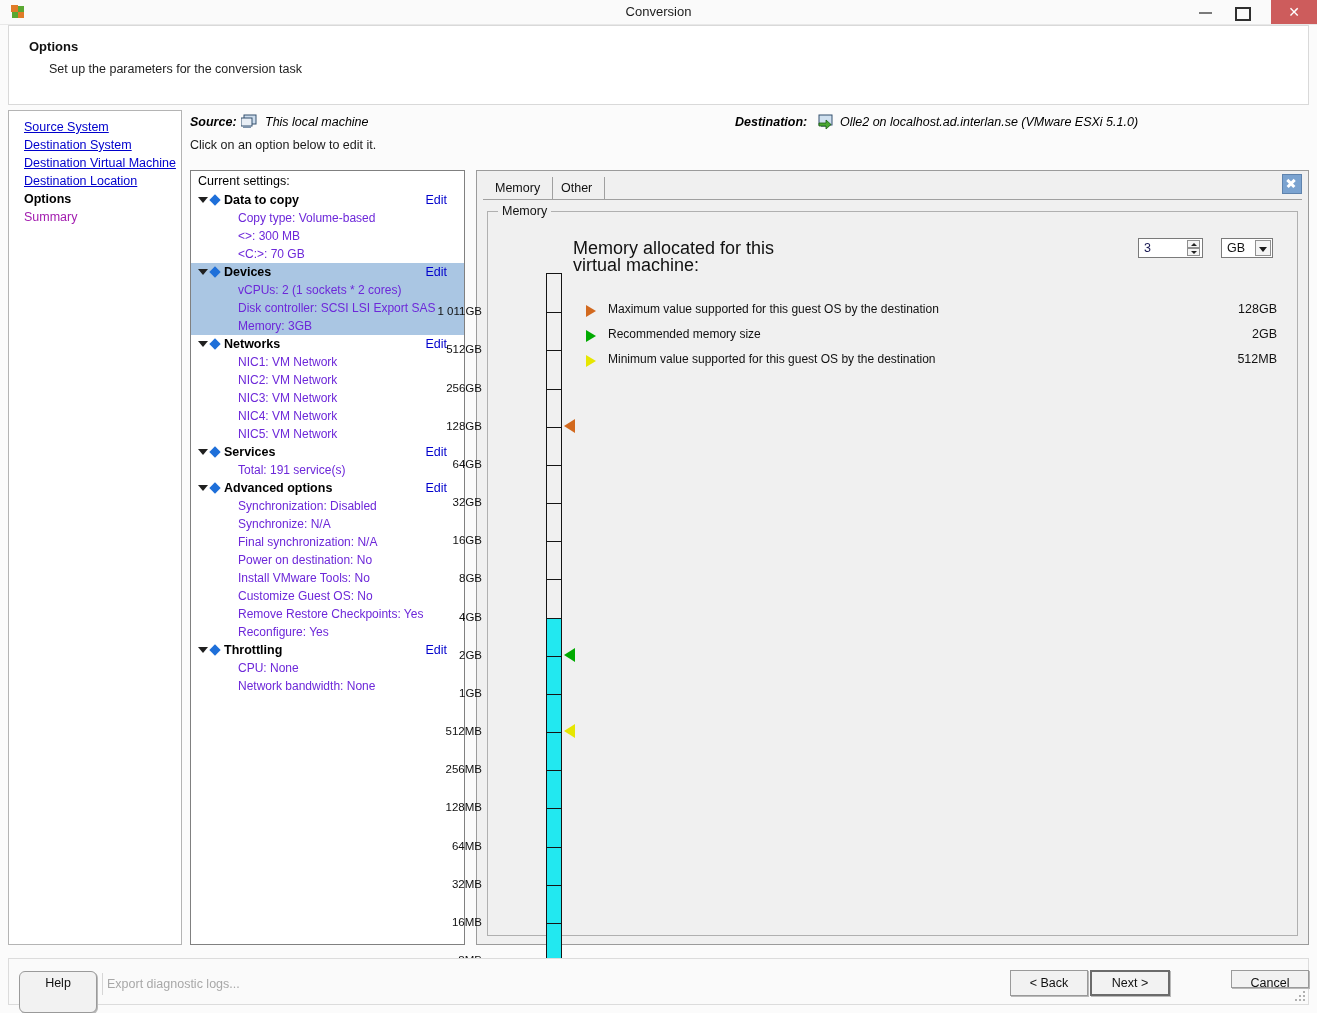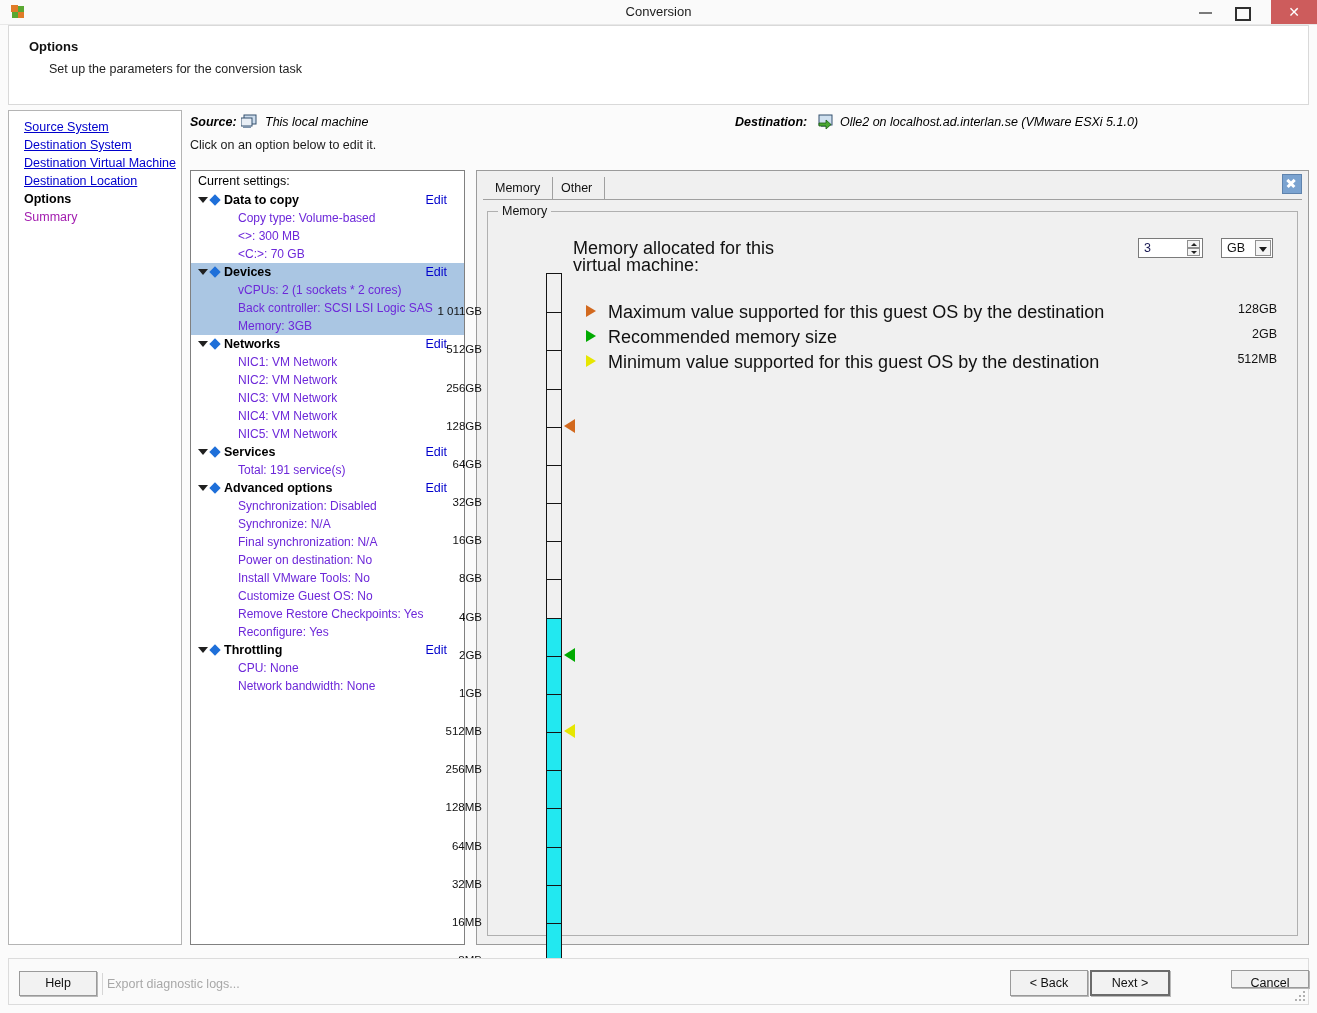--- a/index.html
+++ b/index.html
@@ -255,21 +255,21 @@
 
   
   .legend-row { position: absolute; left: 98px; right: 20px; height: 18px; }
   .legend-marker {
     position: absolute; left: 0; top: 3px;
     width: 0; height: 0;
     border-top: 6px solid transparent;
     border-bottom: 6px solid transparent;
     border-left: 10px solid #000;
   }
-  .legend-label { position: absolute; left: 22px; top: 0; font-size: 18px; color:#111;}
+  .legend-label { position: absolute; left: 22px; top: 0; font-size: 12px; color:#111;}
   .legend-value { position: absolute; right: 0; top: 0; font-size: 12.5px; color:#111; text-align: right;}
 
   
   .slider-wrap {
     position: absolute; left: 0; top: 0; width: 90px; height: 100%;
   }
   .slider-track {
     position: absolute; left: 58px; top: 61px;
     width: 16px; height: 687px;
     border: 1px solid #151515;
@@ -312,21 +312,21 @@
     background: #f2f2f2;
     border: 1px solid #9a9a9a;
     box-shadow: 1px 1px 0 #b9b9b9;
     font-size: 12.5px;
     color: #111;
     text-align: center;
     cursor: pointer;
     box-sizing: border-box;
   }
   .btn.default { border: 2px solid #6b6b6b; }
-  .btn-help  { left: 10px;  top: 12px; width: 78px; height: 25px; line-height: 23px;}
+  .btn-help  { left: 10px;  top: 12px; width: 78px; height: 42px; line-height: 23px; border-radius: 6px;}
   .btn-back  { left: 1001px; top: 11px; width: 78px; height: 26px; line-height: 24px;}
   .btn-next  { left: 1081px; top: 11px; width: 80px; height: 26px; line-height: 22px;}
   .btn-cancel{ left: 1222px; top: 11px; width: 78px; height: 18px; line-height: 24px;}
   .export-logs {
     position: absolute; left: 98px; top: 18px;
     font-size: 12.5px; color: #a8a8a8;
     cursor: default;
   }
   .footer-sep {
     position: absolute; left: 93px; top: 14px; width: 1px; height: 22px;
@@ -416,21 +416,21 @@
         <div class="trow sel">
           <span class="tri"></span>
           <span class="diamond"></span>
           <span class="grp-label">Devices</span>
           <span class="edit-link">Edit</span>
         </div>
         <div class="trow sel">
           <span class="sub-label">vCPUs: 2 (1 sockets * 2 cores)</span>
         </div>
         <div class="trow sel">
-          <span class="sub-label">Back controller: SCSI LSI Logic SAS</span>
+          <span class="sub-label">Disk controller: SCSI LSI Export SAS</span>
         </div>
         <div class="trow sel">
           <span class="sub-label">Memory: 3GB</span>
         </div>
         <div class="trow">
           <span class="tri"></span>
           <span class="diamond"></span>
           <span class="grp-label">Networks</span>
           <span class="edit-link">Edit</span>
         </div>

